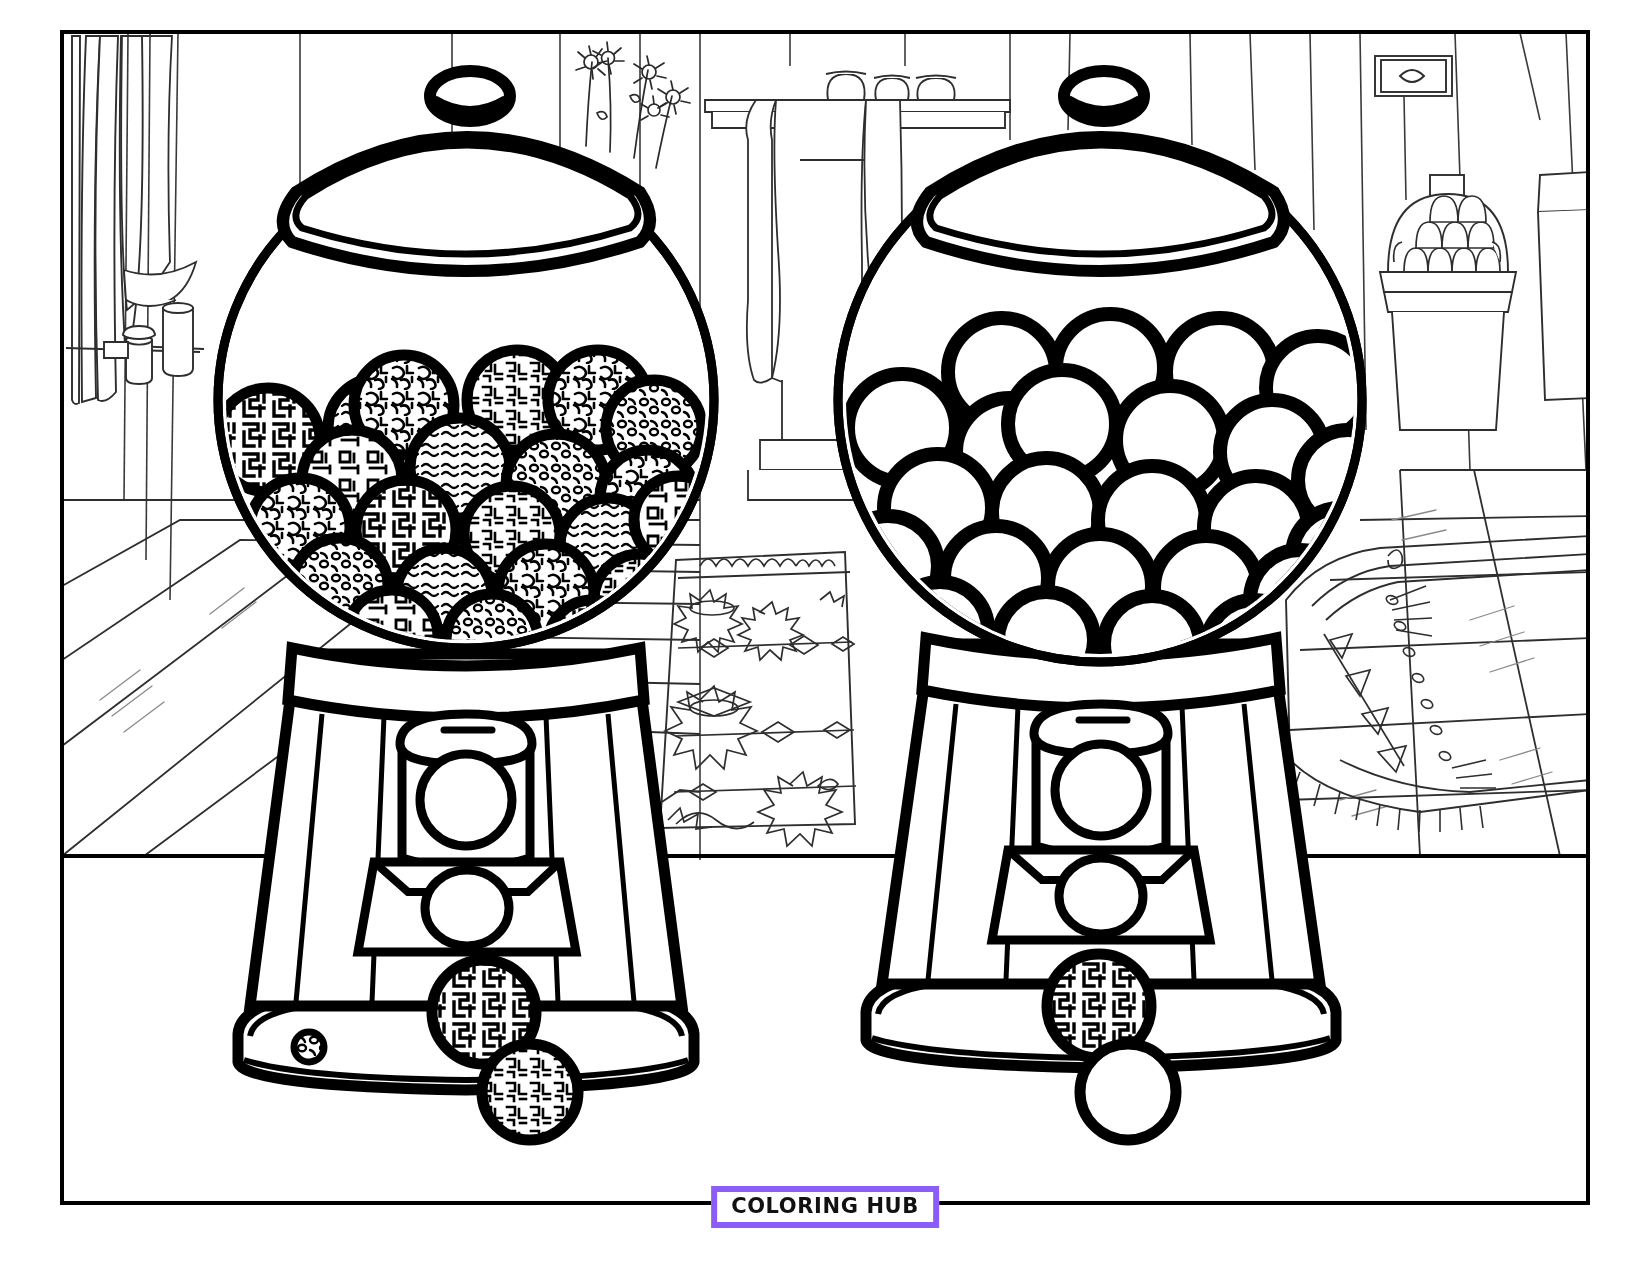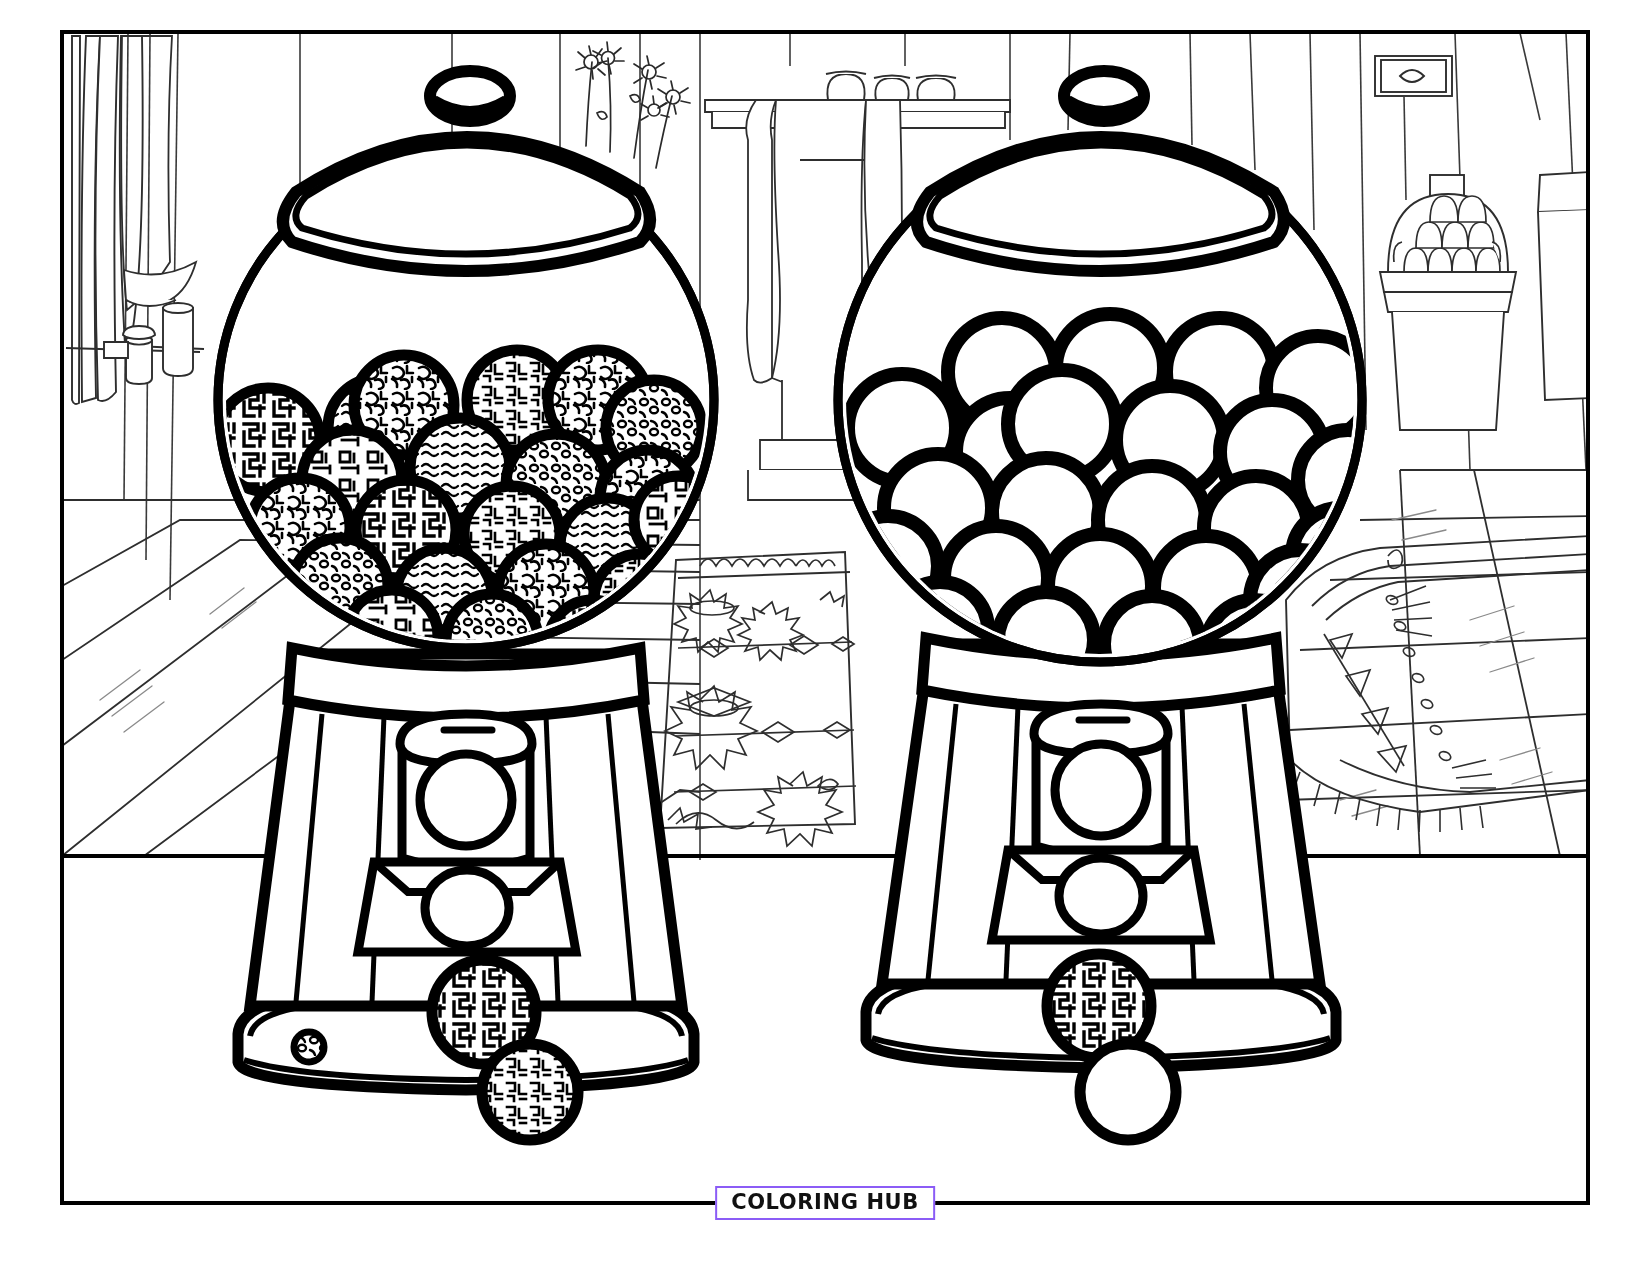--- a/index.html
+++ b/index.html
@@ -27,21 +27,21 @@
     height: 1275px;
     display: block;
   }
   .wm-wrap {
     position: absolute;
     left: 50%;
     transform: translateX(-50%);
     top: 1186px;
     z-index: 20;
     background: #ffffff;
-    border: 2px solid #8b5cf6;
+    border: 6px solid #8b5cf6;
     padding: 4px 14px 5px 14px;
     line-height: 1;
   }
   .wm-text {
     font-family: "DejaVu Sans", sans-serif;
     font-weight: bold;
     font-size: 21px;
     letter-spacing: 0.6px;
     color: #111111;
     white-space: nowrap;

